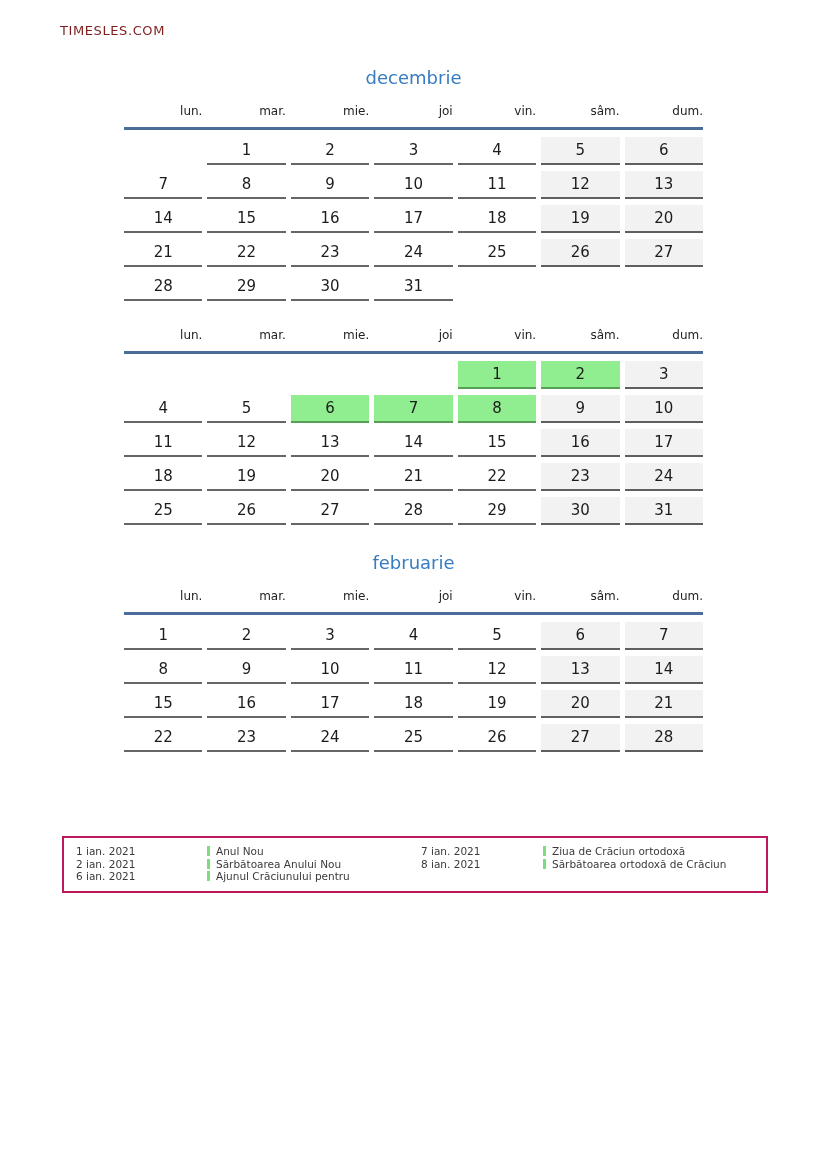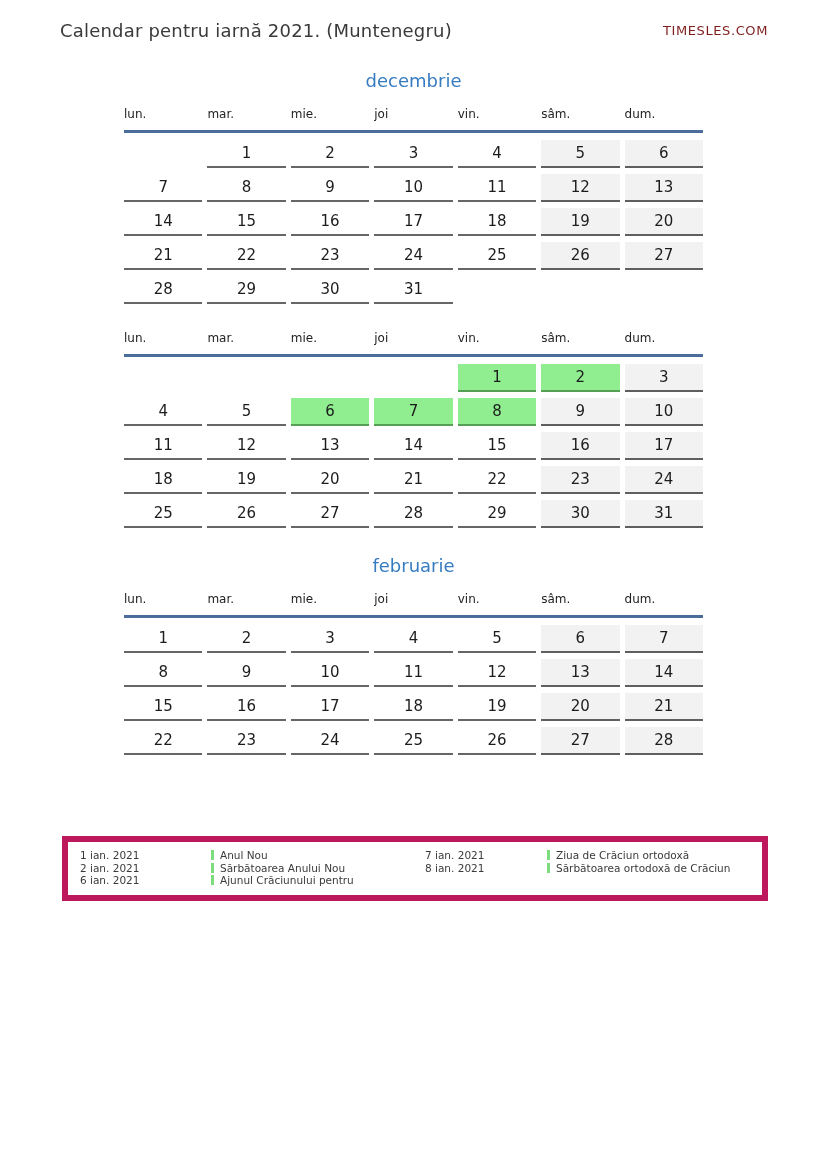--- a/index.html
+++ b/index.html
@@ -41,21 +41,21 @@
     font-weight: 400;
     margin-bottom: 16px;
   }
   .weekday-row {
     display: grid;
     grid-template-columns: repeat(7, 1fr);
     column-gap: 5px;
     margin-bottom: 9px;
   }
   .weekday {
-    text-align: left;
+    text-align: right;
     font-size: 12px;
     color: #222222;
   }
   .rule {
     height: 3px;
     background: #4a6d9c;
   }
   .day-grid {
     display: grid;
     grid-template-columns: repeat(7, 1fr);
@@ -75,21 +75,21 @@
   }
   .cell.empty { border-bottom: none; background: transparent; }
   .cell.weekend { background: #f2f2f2; border-bottom-color: #5f5f5f; }
   .cell.holiday { background: #90ee90; border-bottom-color: #56a056; }
   .legend {
     position: absolute;
     left: 62px;
     top: 836px;
     width: 706px;
     min-height: 50px;
-    border: 6px solid #be185d;
+    border: 2px solid #be185d;
     padding: 7px 12px 8px 12px;
     display: flex;
   }
   .legend-col { display: grid; grid-auto-rows: 12.5px; align-content: start; }
   .legend-col.col-a { width: 345px; grid-template-columns: 131px auto; }
   .legend-col.col-b { flex: 1; grid-template-columns: 122px auto; }
   .legend-date, .legend-name {
     font-size: 10.5px;
     line-height: 12.5px;
     color: #3a3a3a;
@@ -102,21 +102,20 @@
     height: 10px;
     background: #7ddc7d;
     margin-right: 6px;
     flex: 0 0 auto;
   }
 </style>
 </head>
 <body>
 
 <div class="header">
-  <h1 class="page-title">Calendar pentru iarnă 2021. (Muntenegru)</h1>
   <a class="brand" href="#">TIMESLES.COM</a>
 </div>
 
 <div class="months" id="months">
     <section class="month">
       <h2 class="month-title">decembrie</h2>
       <div class="weekday-row">
         <div class="weekday">lun.</div>
         <div class="weekday">mar.</div>
         <div class="weekday">mie.</div>

